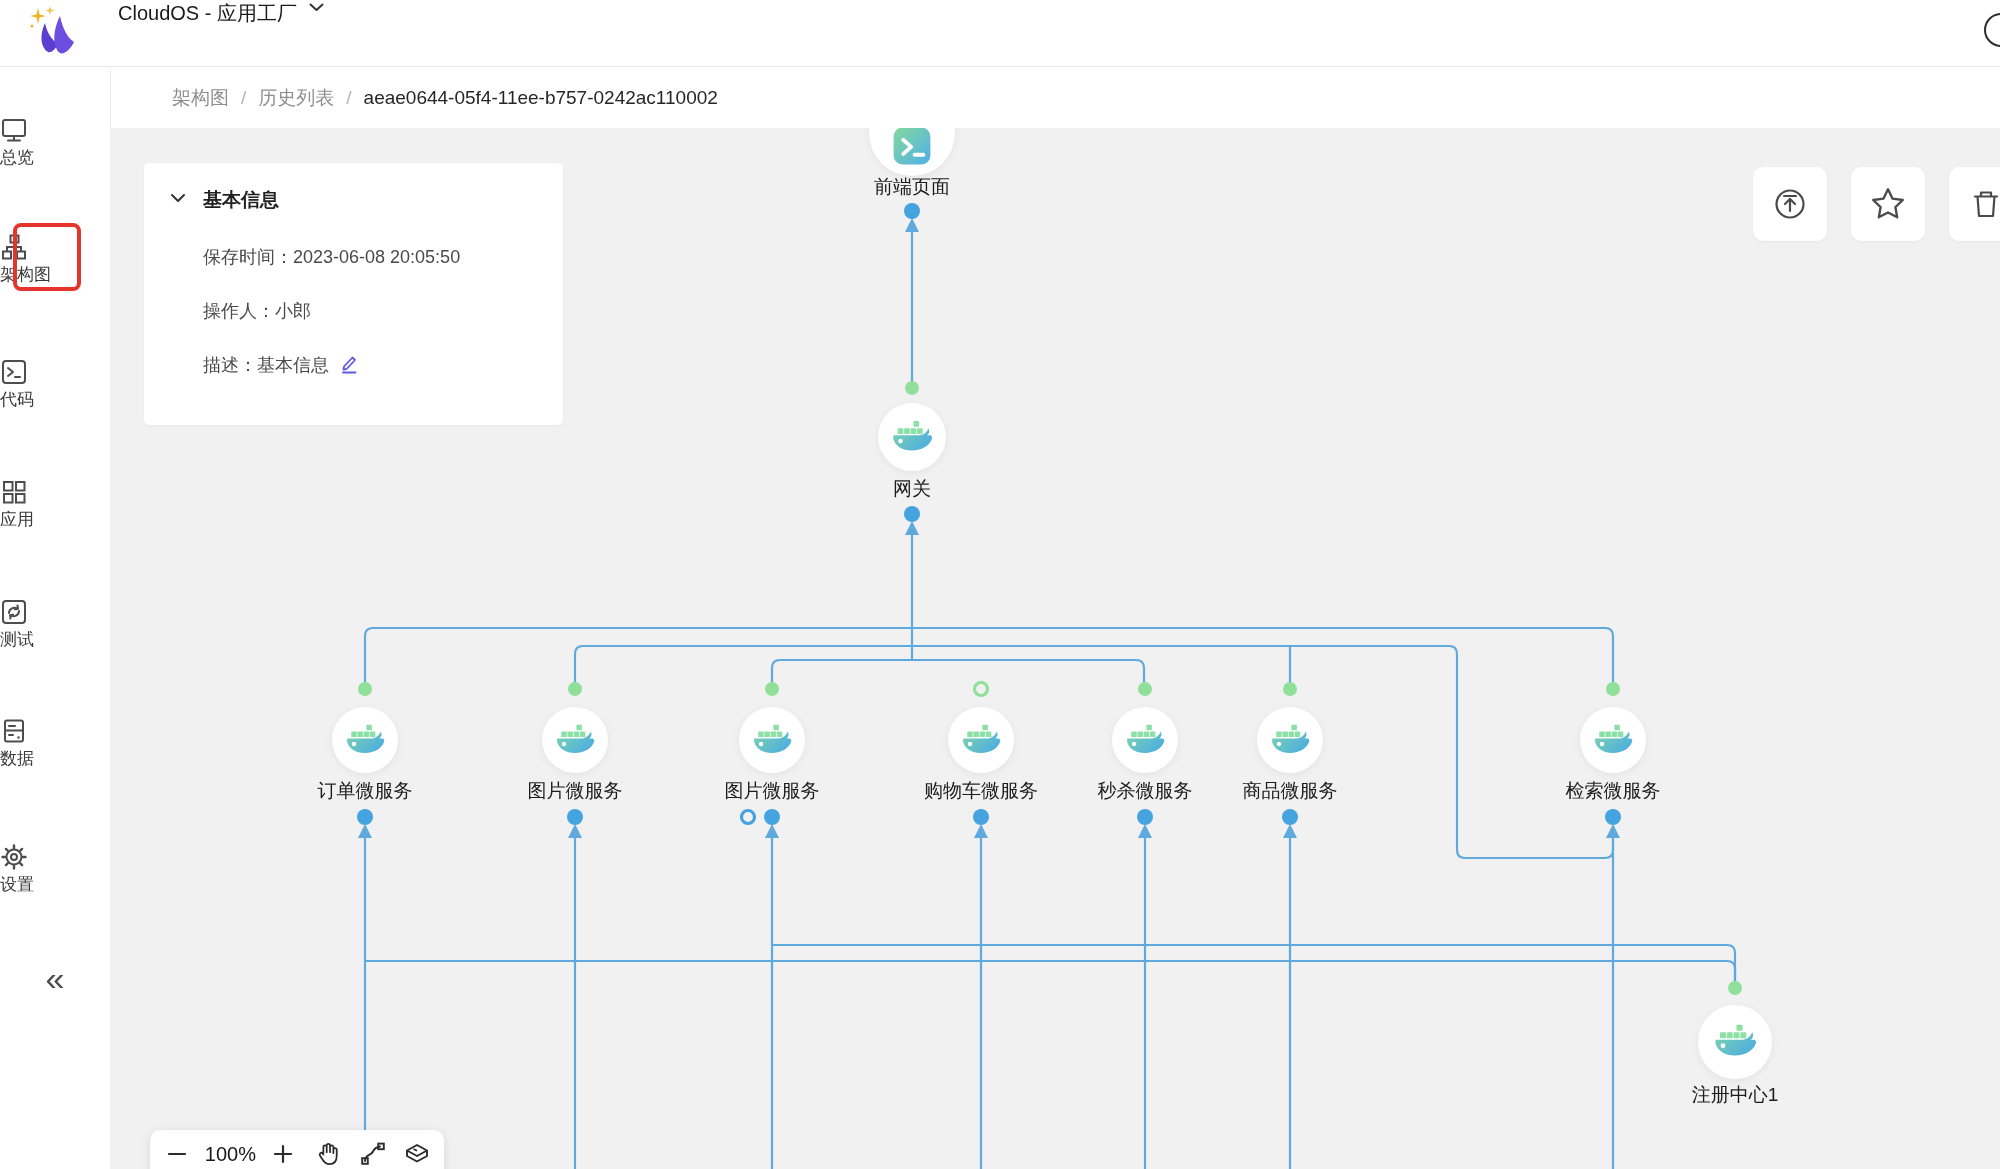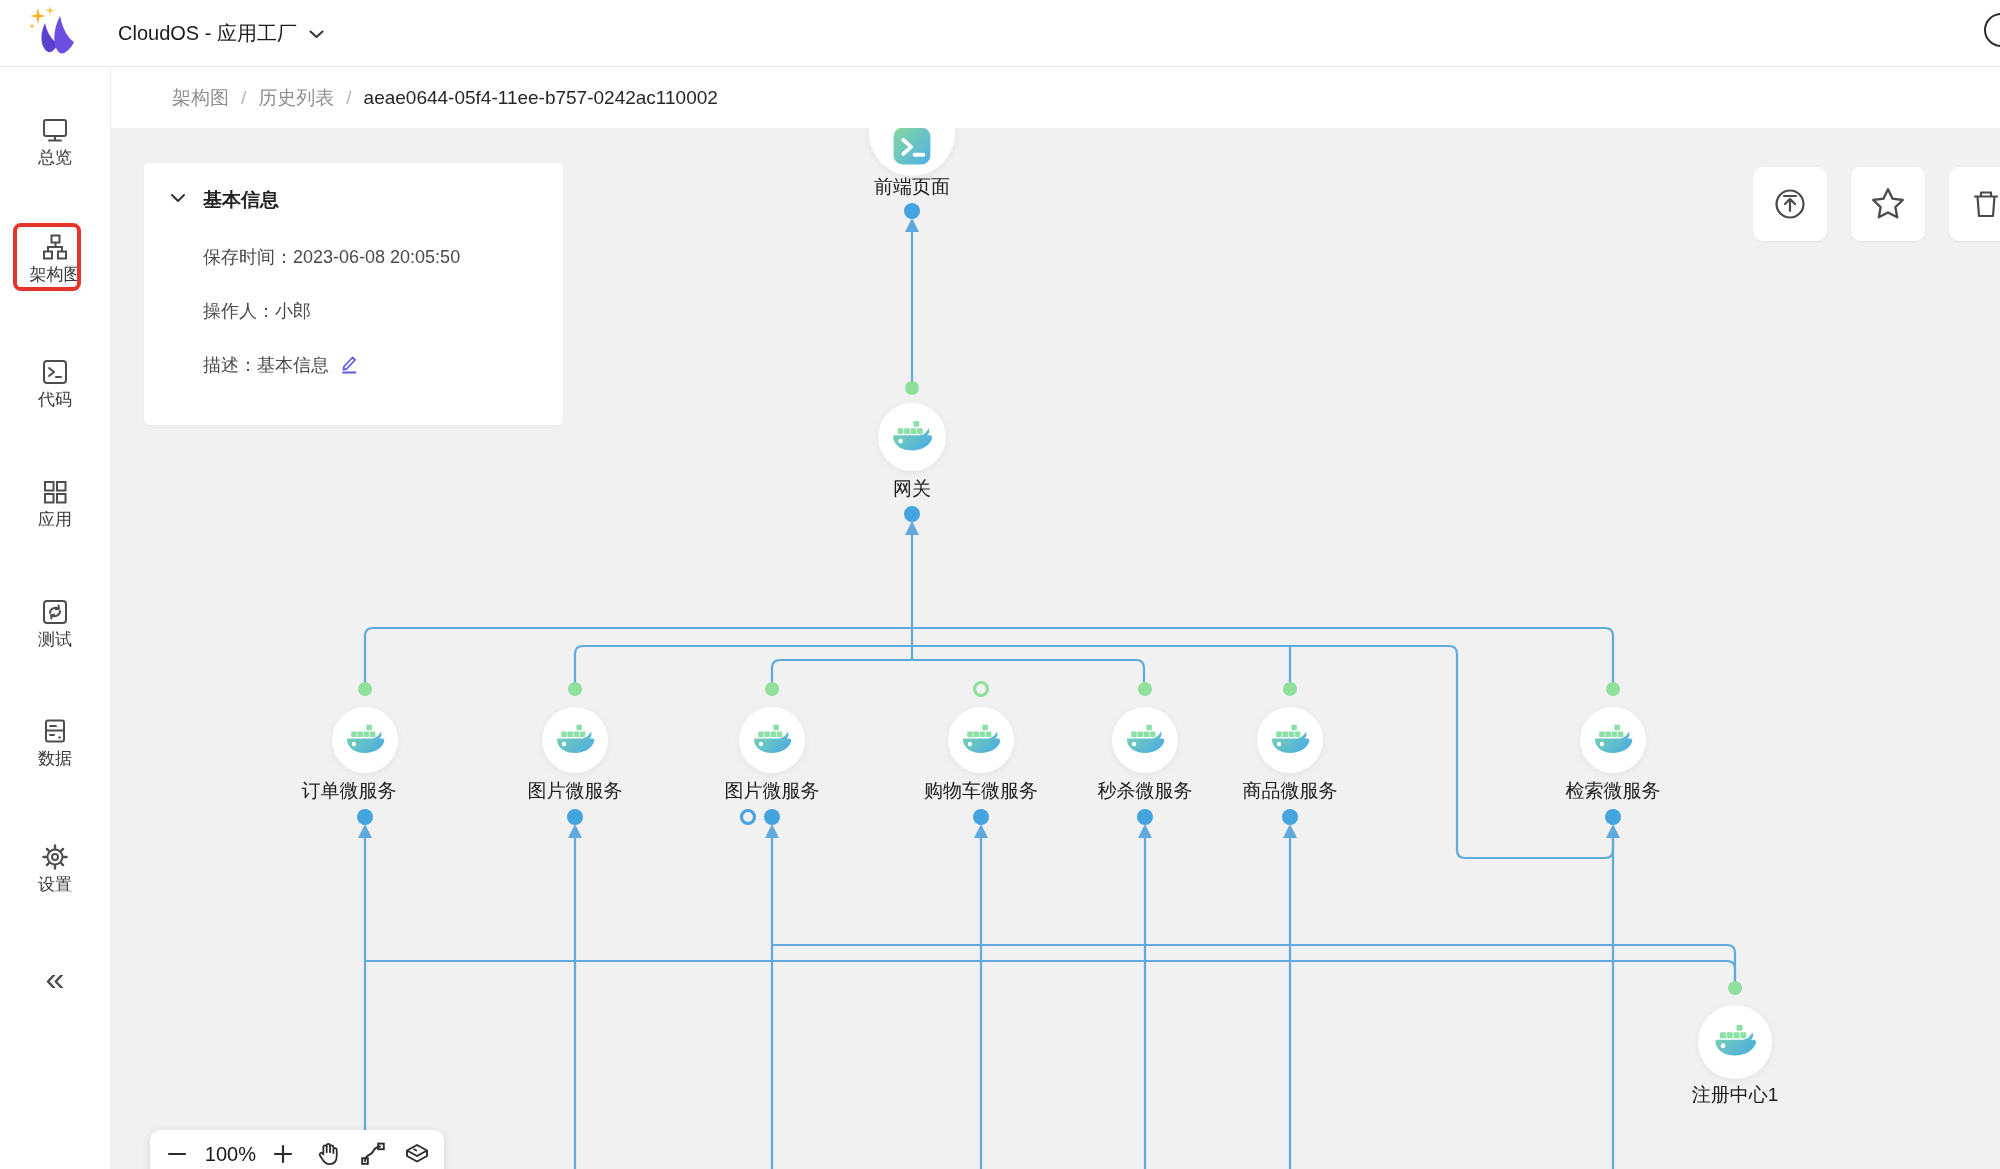--- a/index.html
+++ b/index.html
@@ -4,28 +4,28 @@
 <style>
   html,body{margin:0;padding:0;}
   body{
     width:2000px;height:1169px;position:relative;overflow:hidden;
     background:#fff;font-family:"Liberation Sans","DejaVu Sans",sans-serif;
     -webkit-font-smoothing:antialiased;color:#1a1a1a;
   }
   
   .topbar{position:absolute;left:0;top:0;width:2000px;height:66px;background:#fff;border-bottom:1px solid #e8e8e8;z-index:30;}
   .logo{position:absolute;left:26px;top:6px;width:52px;height:52px;}
-  .switcher{position:absolute;top:0;height:66px;display:flex;align-items:center;gap:12px;font-size:20px;color:#1a1a1a;cursor:pointer;}
+  .switcher{position:absolute;top:0;height:66px;display:flex;gap:12px;font-size:20px;color:#1a1a1a;cursor:pointer;}
   .sw-app{left:118px;}
   .sw-proj{left:398px;}
   .chev{margin-top:3px;}
   .acct-circle{position:absolute;left:1984px;top:13px;width:30px;height:30px;border:2.5px solid #2d2d2d;border-radius:50%;background:#fff;}
   
   .sidebar{position:absolute;left:0;top:67px;width:110px;height:1102px;background:#fff;border-right:1px solid #ececec;z-index:20;}
-  .side-item{position:absolute;left:0;width:110px;display:flex;flex-direction:column;align-items:center;gap:5px;cursor:pointer;}
+  .side-item{position:absolute;left:0;width:110px;display:flex;flex-direction:column;gap:5px;cursor:pointer;}
   .side-item .lbl{font-size:17px;color:#3a3a3a;line-height:1;}
   .red-box{position:absolute;left:13px;top:156px;width:68px;height:68px;border:4px solid #e4342b;border-radius:8px;box-sizing:border-box;pointer-events:none;}
   .collapse-btn{position:absolute;left:0;top:894px;width:110px;text-align:center;font-size:34px;color:#4d4d4d;cursor:pointer;line-height:1;}
   
   .crumbbar{position:absolute;left:110px;top:67px;width:1890px;height:61px;background:#fff;display:flex;align-items:center;font-size:19px;z-index:10;}
   .crumbbar .inner{margin-left:62px;display:flex;gap:12px;align-items:center;}
   .crumb-muted{color:#8f8f8f;cursor:pointer;}
   .crumb-sep{color:#b5b5b5;}
   .crumb-cur{color:#262626;}
   
@@ -253,21 +253,21 @@
         <use href="#docker-whale"></use>
       </svg>
   </div>
   <div class="nlabel" style="left:802px;top:349px">网关</div>
 
   <div class="node-circle" style="left:222px;top:579px;width:66px;height:66px">
     <svg width="44" height="33">
         <use href="#docker-whale"></use>
       </svg>
   </div>
-  <div class="nlabel" style="left:239px;top:651px">订单微服务</div>
+  <div class="nlabel" style="left:255px;top:651px">订单微服务</div>
 
   <div class="node-circle" style="left:432px;top:579px;width:66px;height:66px">
     <svg width="44" height="33">
         <use href="#docker-whale"></use>
       </svg>
   </div>
   <div class="nlabel" style="left:465px;top:651px">图片微服务</div>
 
   <div class="node-circle" style="left:629px;top:579px;width:66px;height:66px">
     <svg width="44" height="33">

